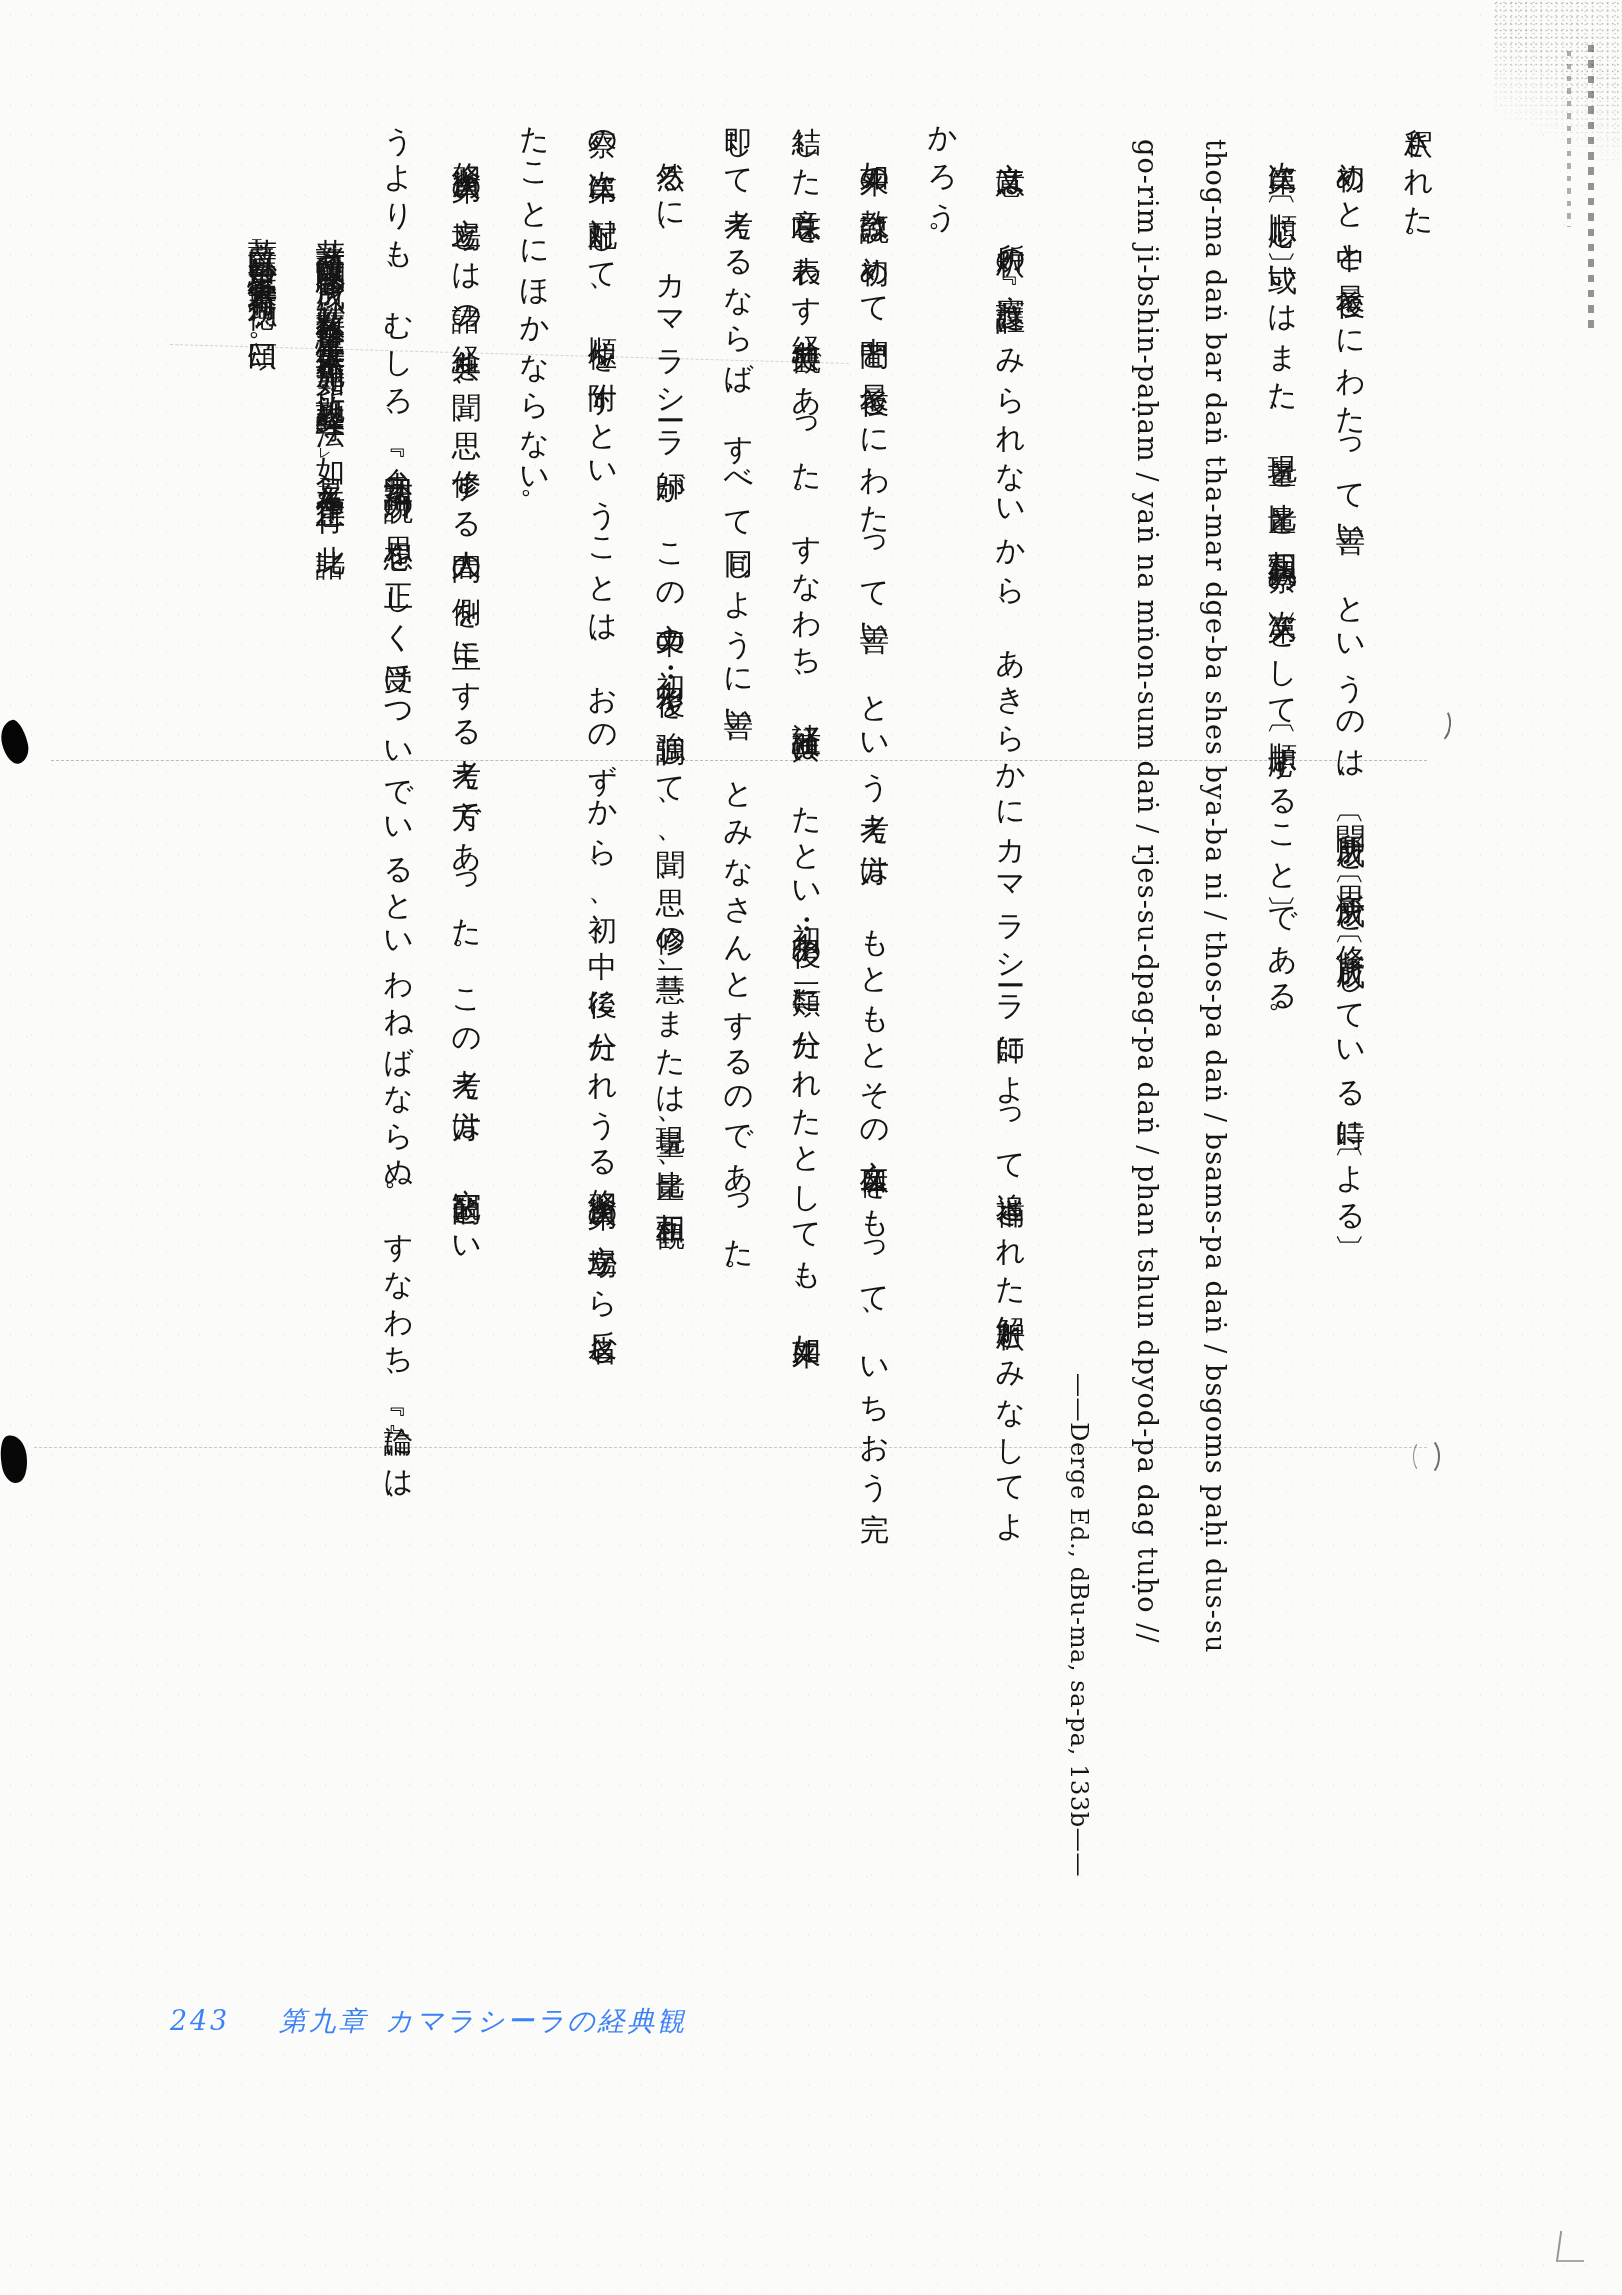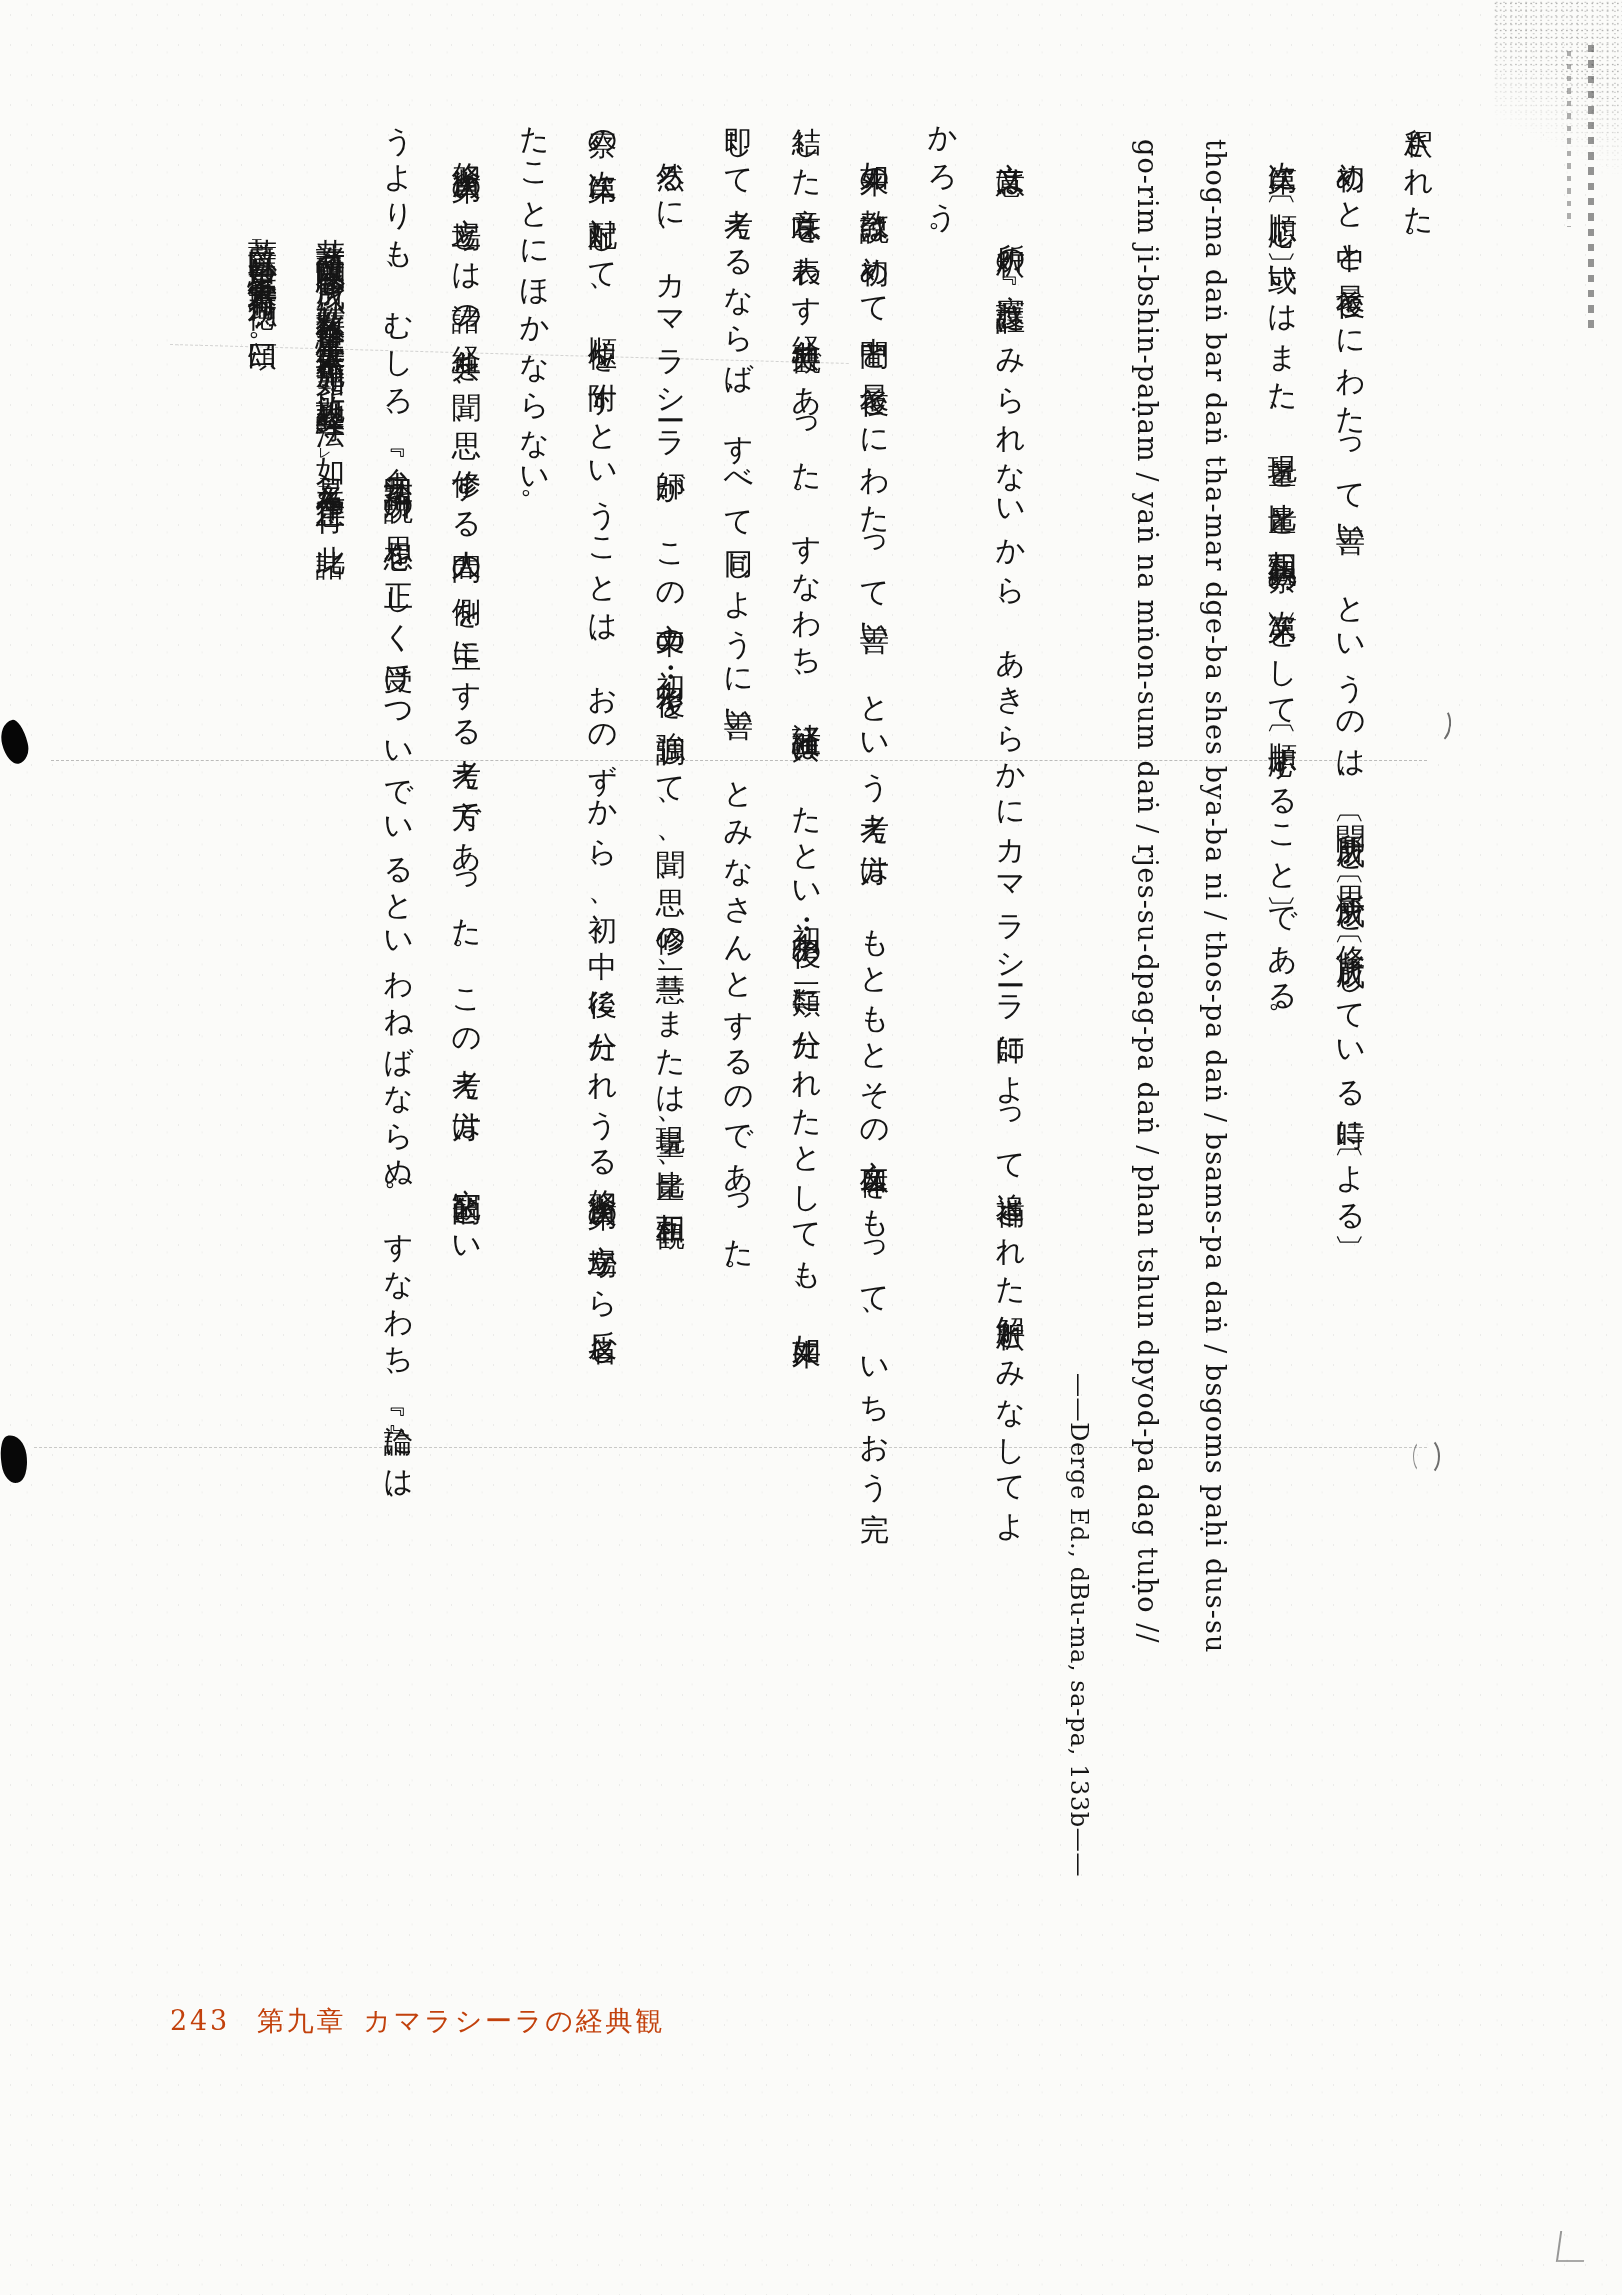--- a/index.html
+++ b/index.html
@@ -49,23 +49,24 @@
     transform: translateX(-0.5em);
   }
   .footer {
     position: absolute;
     left: 170px;
     top: 2003px;
     font-size: 27px;
     letter-spacing: 2.8px;
     display: flex;
     align-items: baseline;
-    color: #c2410c;
+    color: #3b82f6;
+    font-style: italic;
   }
-  .footer .chapter { margin-left: 27px; }
+  .footer .chapter { margin-left: 49px; }
   .footer .chapter-title { margin-left: 17px; }
   
   .ink-blob-1 {
     position: absolute; left: 2.3px; top: 720px;
     width: 25px; height: 44px; background: #060606;
     border-radius: 62% 38% 55% 45% / 48% 60% 40% 52%;
     transform: rotate(-14deg);
   }
   .ink-blob-2 {
     position: absolute; left: 1.1px; top: 1435px;

